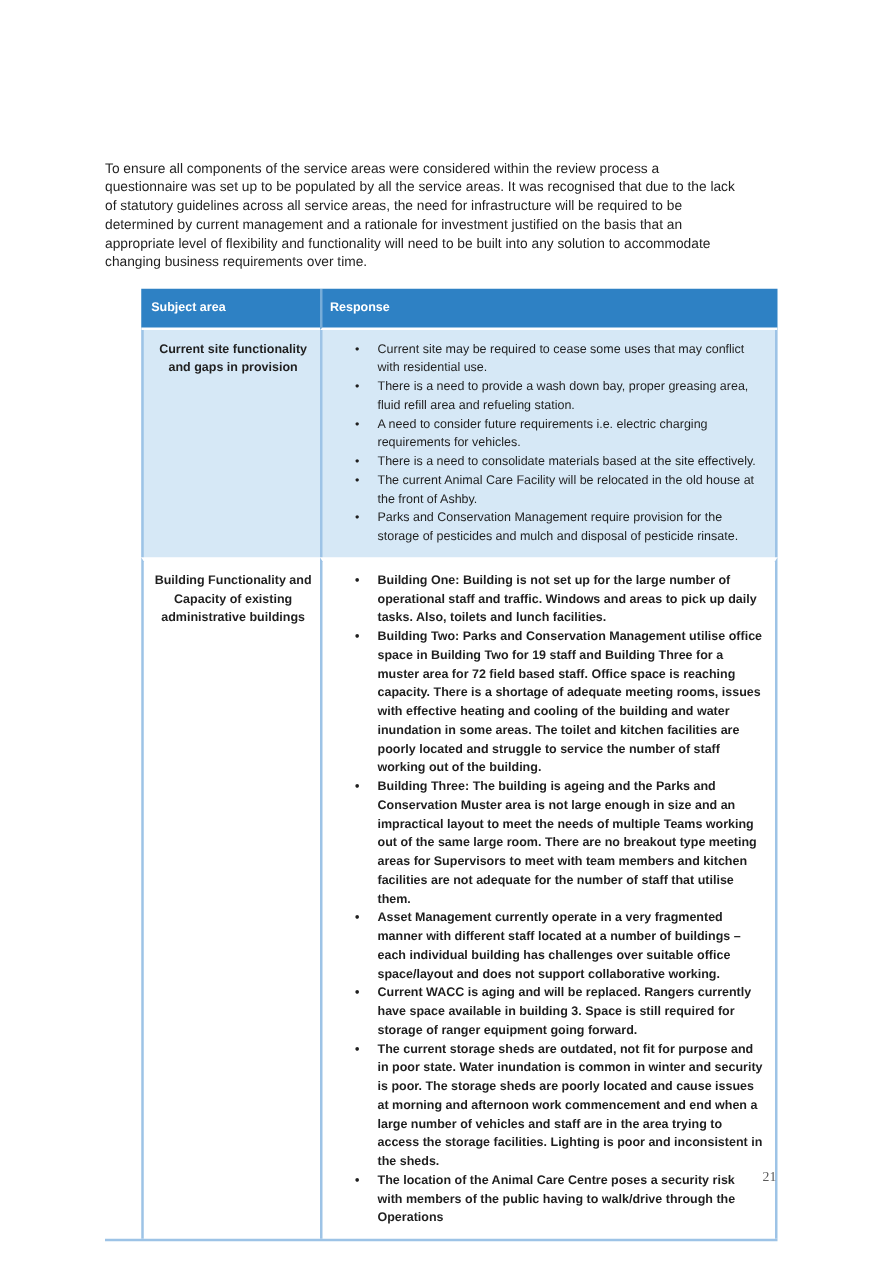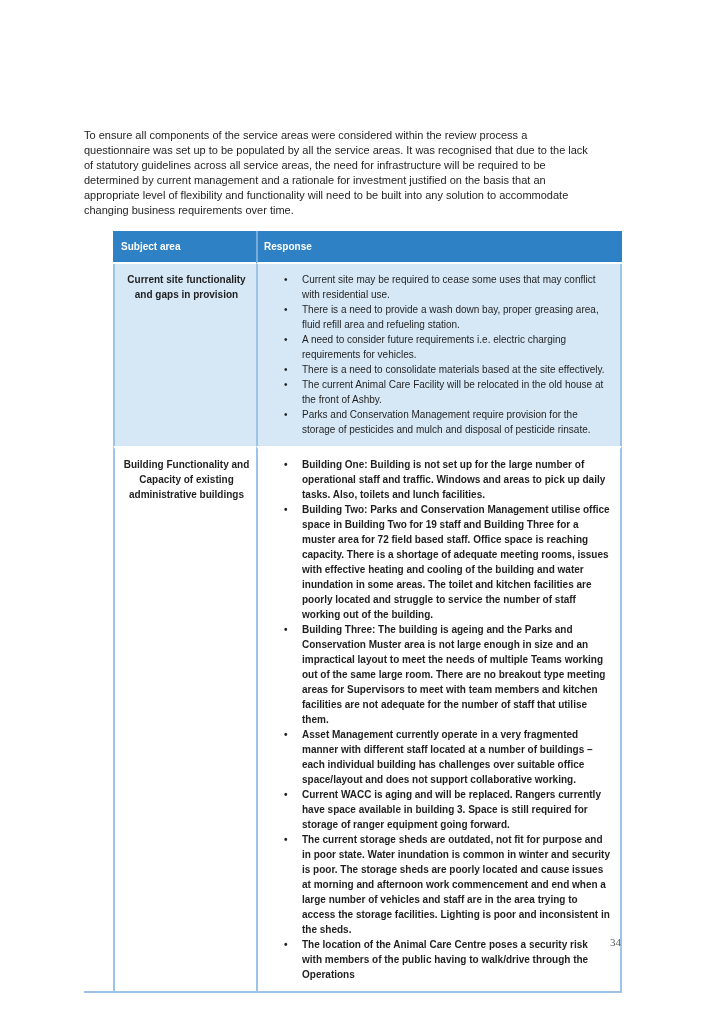--- a/index.html
+++ b/index.html
@@ -146,13 +146,13 @@
               <li>Current WACC is aging and will be replaced. Rangers currently have space available in building 3. Space is still required for storage of ranger equipment going forward.</li>
               <li>The current storage sheds are outdated, not fit for purpose and in poor state.  Water inundation is common in winter and security is poor.  The storage sheds are poorly located and cause issues at morning and afternoon work commencement and end when a large number of vehicles and staff are in the area trying to access the storage facilities.  Lighting is poor and inconsistent in the sheds.</li>
               <li>The location of the Animal Care Centre poses a security risk with members of the public having to walk/drive through the Operations</li>
             </ul>
           </td>
         </tr>
       </tbody>
   </table>
 </div>
 
-<div class="page-number">34</div>
+<div class="page-number">21</div>
 
 </body></html>

